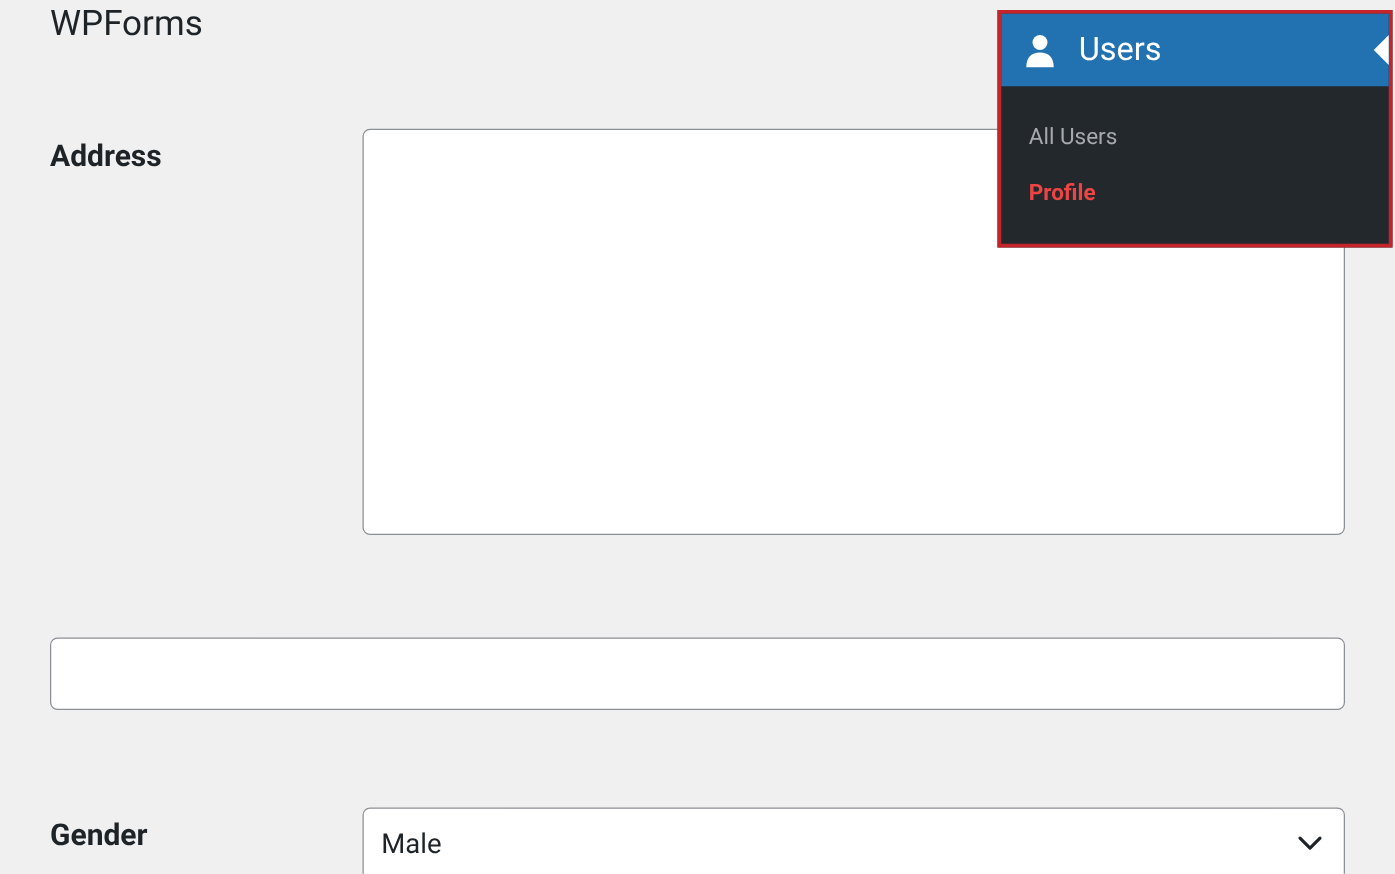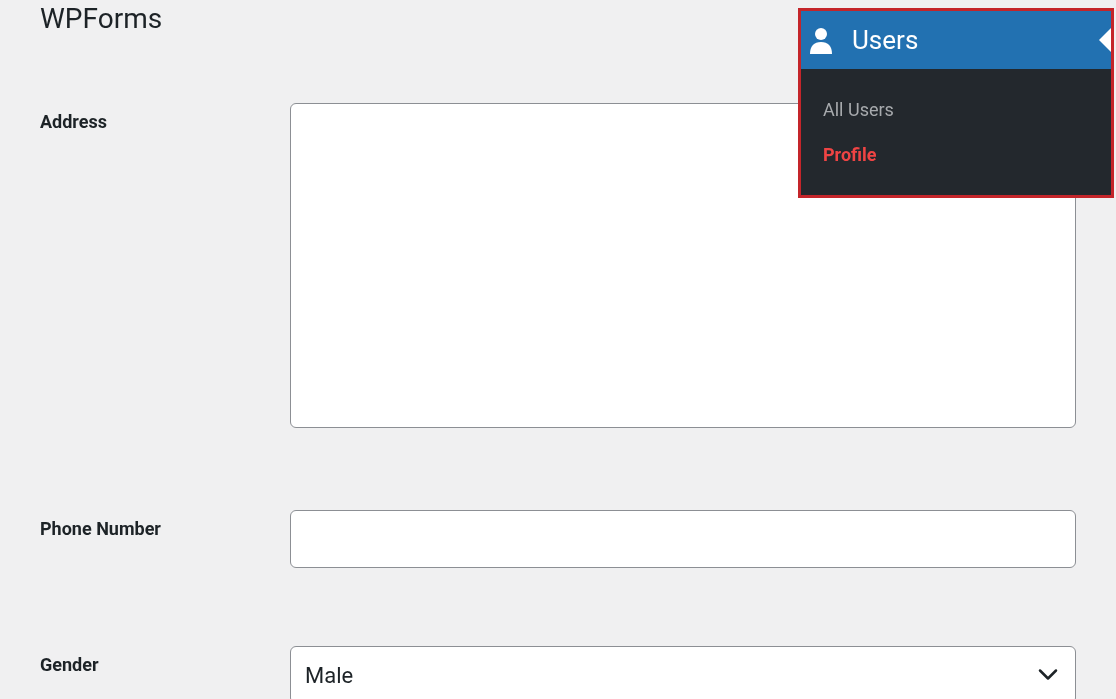--- a/index.html
+++ b/index.html
@@ -27,21 +27,21 @@
       margin-top: 68px;
     }
     .form-row {
       display: flex;
       margin-bottom: 78px;
     }
     .form-row.last {
       margin-bottom: 0;
     }
     .form-label {
-      font-size: 18px;
+      font-size: 24px;
       font-weight: 700;
       color: #1d2327;
       width: 250px;
       padding-top: 8px;
       flex-shrink: 0;
     }
     .form-input-wrap {
       flex: 1;
     }
     textarea.address-field {
@@ -101,21 +101,21 @@
       border: 3px solid #c4252a;
       background: #23282d;
       z-index: 10;
     }
     .menu-header {
       background: #2271b1;
       color: #fff;
       display: flex;
       align-items: center;
       height: 58px;
-      padding: 0 7px;
+      padding: 0 18px;
       position: relative;
       font-size: 26px;
       cursor: pointer;
     }
     .menu-header-icon {
       margin-right: 18px;
       display: flex;
       align-items: center;
     }
     .menu-header-arrow {
@@ -151,21 +151,20 @@
 <div class="form-area">
 
   <div class="form-row">
     <div class="form-label">Address</div>
     <div class="form-input-wrap">
       <textarea class="address-field" style=""></textarea>
     </div>
   </div>
 
   <div class="form-row">
-    <div class="form-label">Phone Number</div>
     <div class="form-input-wrap">
       <input type="text" class="text-field" value="" style="">
     </div>
   </div>
 
   <div class="form-row last">
     <div class="form-label">Gender</div>
     <div class="form-input-wrap">
       <div class="select-wrap">
         <select class="select-field">

